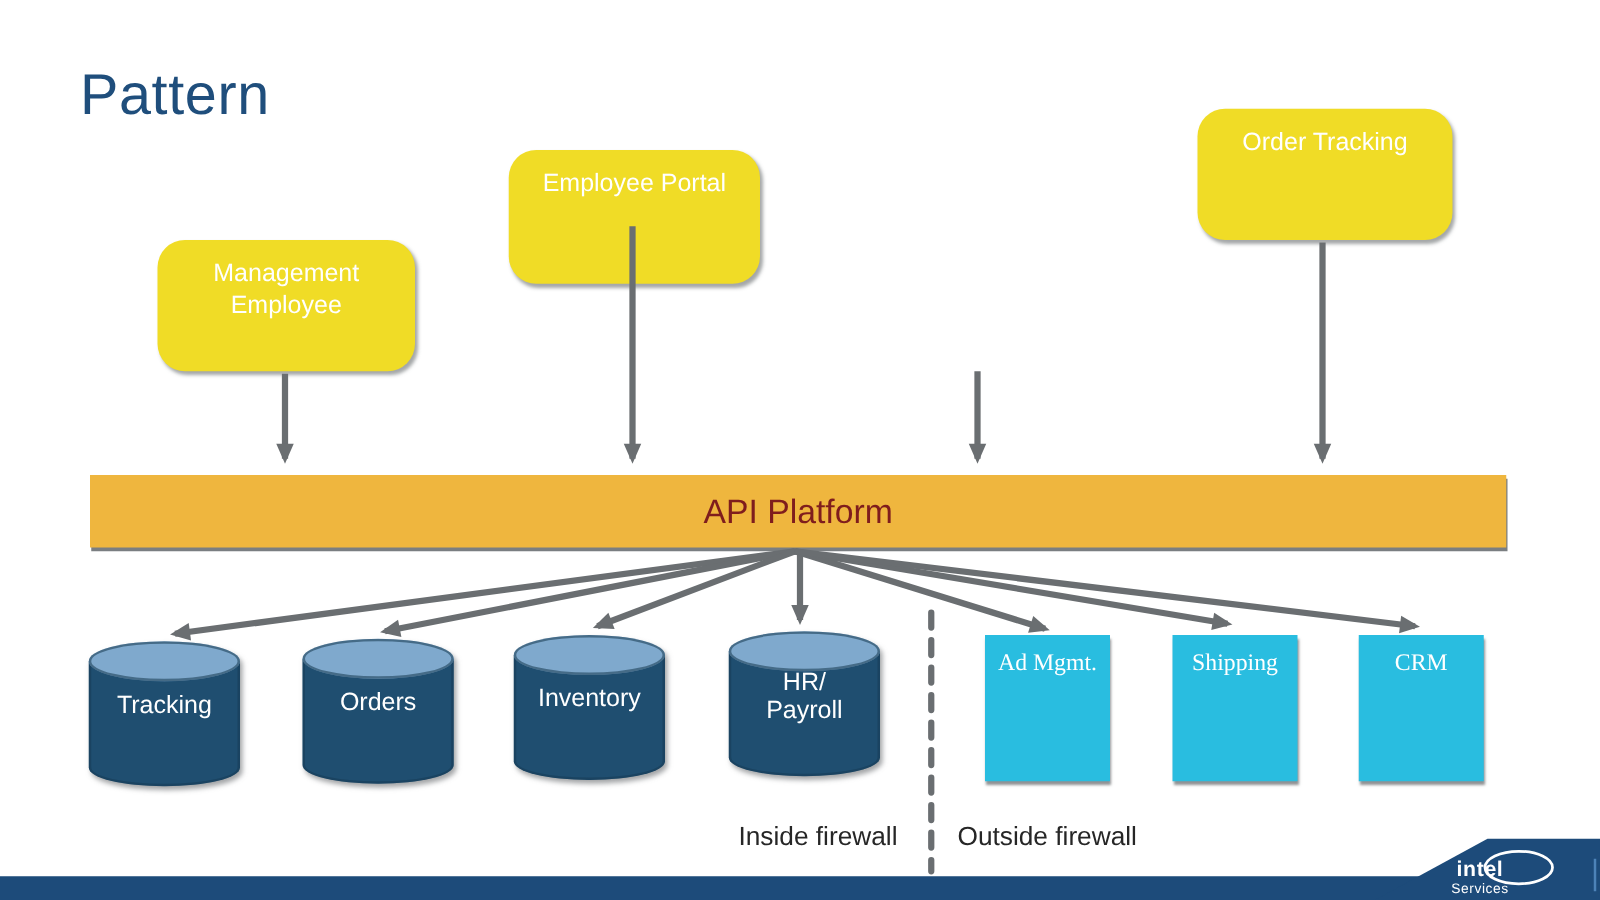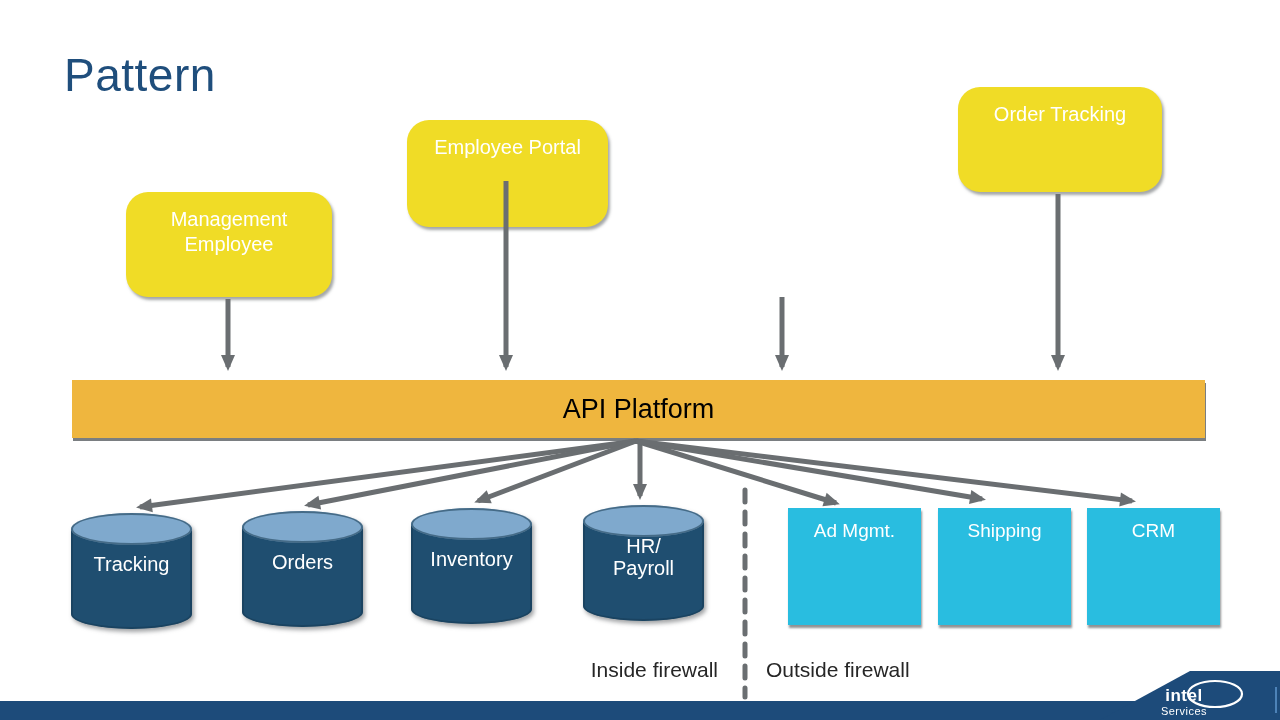--- a/index.html
+++ b/index.html
@@ -32,21 +32,21 @@
 
   
   .api-bar {
     position:absolute; left:72px; top:380px; width:1133px; height:58px;
     background:var(--api-bar,#efb63e);
     box-shadow:1px 3px 0 rgba(108,112,115,0.9);
     z-index:2;
   }
   .api-bar .lbl {
     display:block; width:100%; text-align:center; line-height:58px;
-    color:#000000; font-size:27px;
+    color:#7f1d1d; font-size:27px;
   }
 
   
   .cylinder {
     position:absolute; width:121px; height:116px; z-index:3;
     filter:drop-shadow(2px 3px 2px rgba(70,74,77,0.5));
   }
   .cyl-body {
     position:absolute; left:0; right:0; top:16px; bottom:0;
     background:var(--db-body,#1f4e70);
@@ -63,23 +63,23 @@
     color:#ffffff; font-size:20px; line-height:1.1; white-space:pre-line;
   }
   .cyl-hr .cyl-label { top:30px; }
   .cyl-accounts  { left:71px;  top:513px; }
   .cyl-orders    { left:242px; top:511px; }
   .cyl-inventory { left:411px; top:508px; }
   .cyl-hr        { left:583px; top:505px; }
 
   
   .svc-box {
-    position:absolute; width:133px; height:117px; top:508px;
+    position:absolute; width:100px; height:117px; top:508px;
     background:var(--service-box,#29bde0);
-    box-shadow:1px 3px 2px rgba(70,74,77,0.6); z-index:3;
+    box-shadow:1px 3px 2px rgba(70,74,77,0.6); z-index:3;font-family:Liberation Serif, serif;
   }
   .svc-box .lbl {
     display:block; padding-top:12px; text-align:center;
     color:#ffffff; font-size:19px;
   }
   .svc-ad   { left:788px; }
   .svc-ship { left:938px; }
   .svc-crm  { left:1087px; }
 
   

